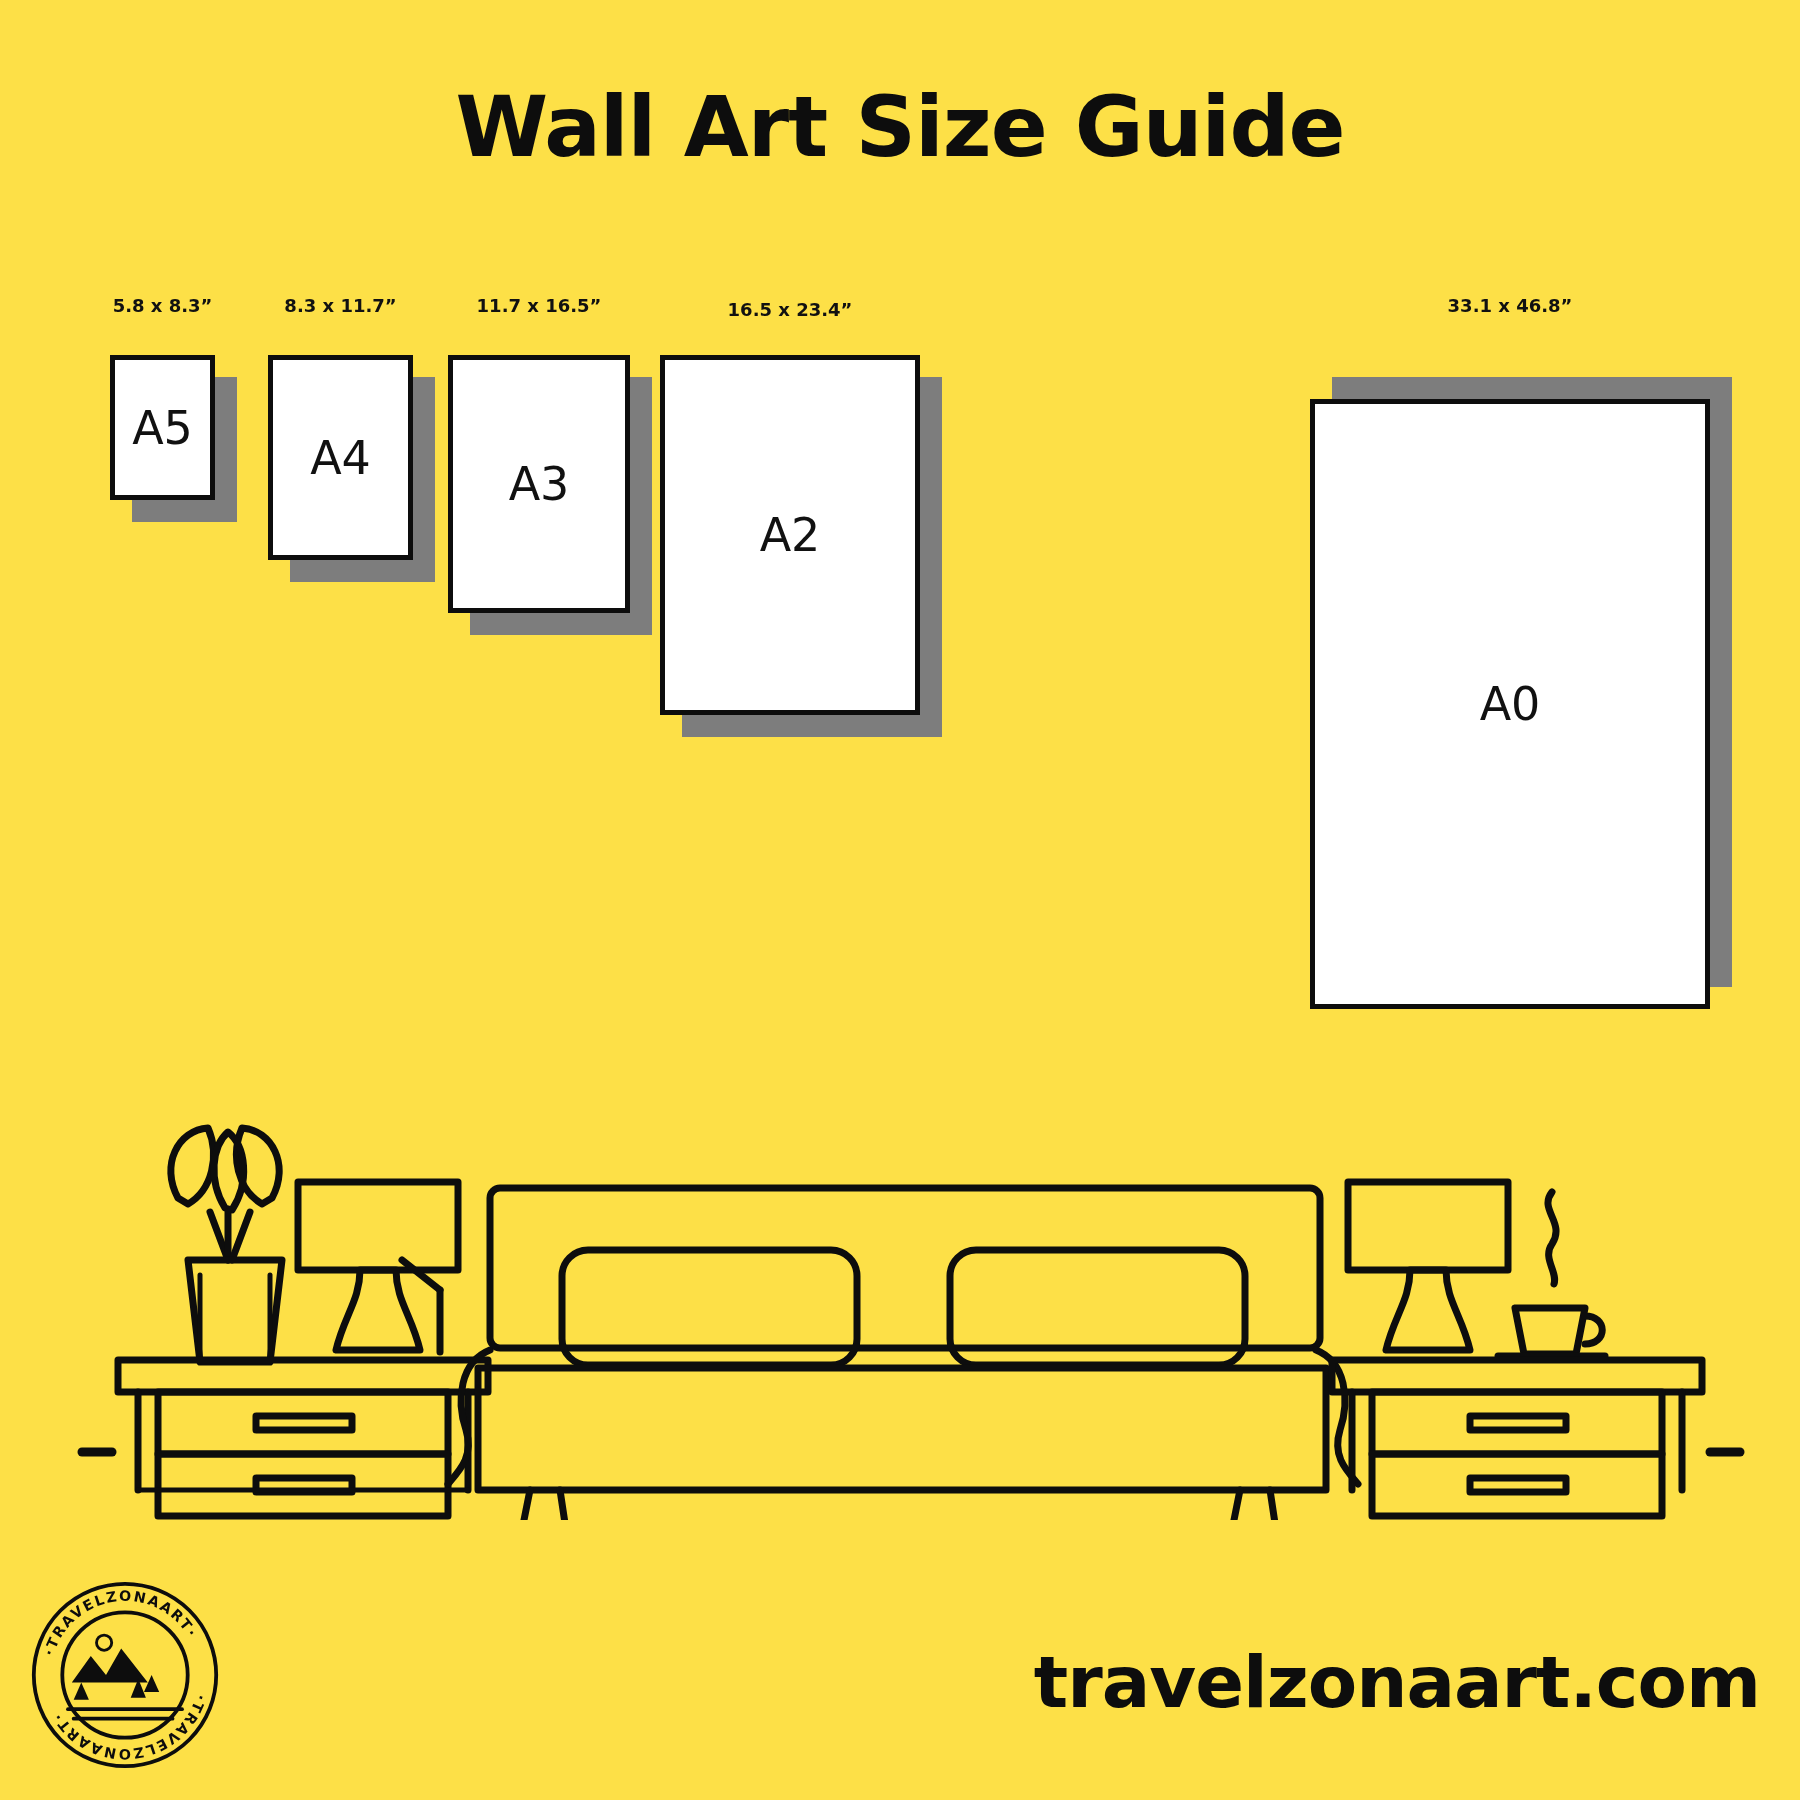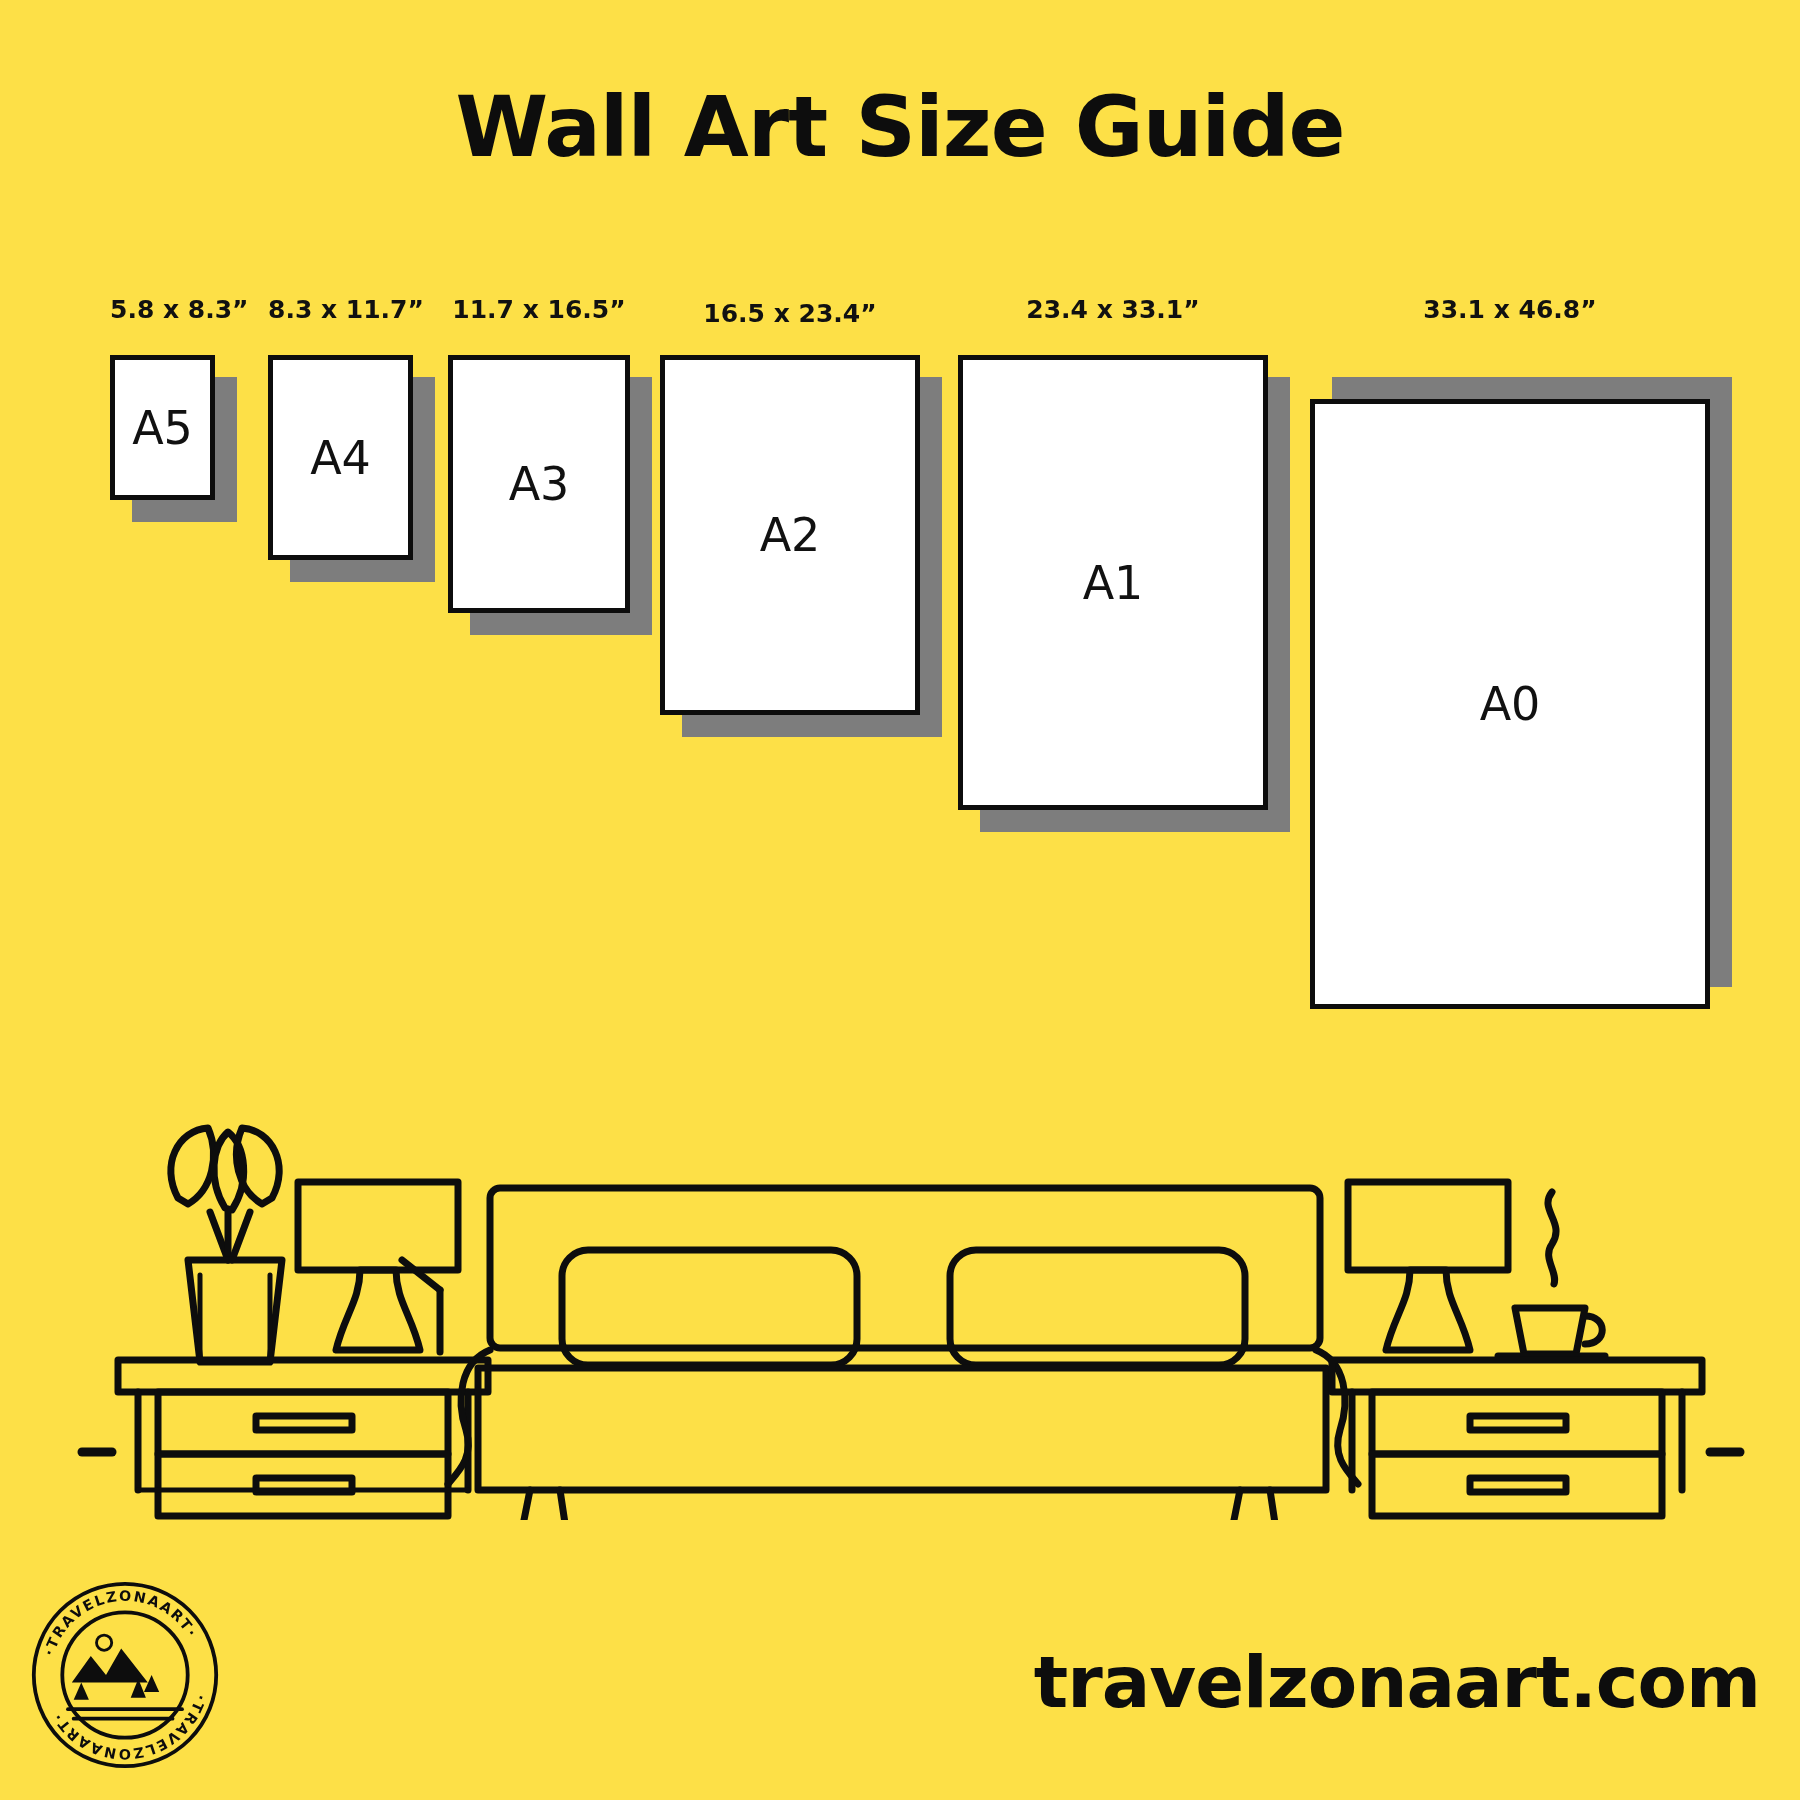--- a/index.html
+++ b/index.html
@@ -41,21 +41,21 @@
     width: 1800px;
     height: 1030px;
   }
   .frame-group {
     position: absolute;
   }
   .frame-label {
     position: absolute;
     width: 100%;
     text-align: center;
-    font-size: 25px;
+    font-size: 18px;
     font-weight: bold;
     color: #111111;
     font-family: "DejaVu Sans", sans-serif;
     white-space: nowrap;
   }
   .frame-shadow {
     position: absolute;
     background: #7d7d7d;
   }
   .frame-box {
@@ -128,27 +128,20 @@
         <div class="frame-shadow" style="left: 22px; top: 82px; width: 182px; height: 258px;"></div>
         <div class="frame-box" style="left: 0px; top: 60px; width: 182px; height: 258px;">
           <span class="frame-name">A3</span>
         </div>
       </div>
       <div class="frame-group" style="left: 660px; top: 295px; width: 260px; height: 442px;">
         <div class="frame-label" style="top: 4px;">16.5 x 23.4”</div>
         <div class="frame-shadow" style="left: 22px; top: 82px; width: 260px; height: 360px;"></div>
         <div class="frame-box" style="left: 0px; top: 60px; width: 260px; height: 360px;">
           <span class="frame-name">A2</span>
-        </div>
-      </div>
-      <div class="frame-group" style="left: 958px; top: 295px; width: 310px; height: 537px;">
-        <div class="frame-label" style="top: 0px;">23.4 x 33.1”</div>
-        <div class="frame-shadow" style="left: 22px; top: 82px; width: 310px; height: 455px;"></div>
-        <div class="frame-box" style="left: 0px; top: 60px; width: 310px; height: 455px;">
-          <span class="frame-name">A1</span>
         </div>
       </div>
       <div class="frame-group" style="left: 1310px; top: 295px; width: 400px; height: 692px;">
         <div class="frame-label" style="top: 0px;">33.1 x 46.8”</div>
         <div class="frame-shadow" style="left: 22px; top: 82px; width: 400px; height: 610px;"></div>
         <div class="frame-box" style="left: 0px; top: 60px; width: 400px; height: 610px; margin-top: 44px;">
           <span class="frame-name">A0</span>
         </div>
       </div>
     </div>

